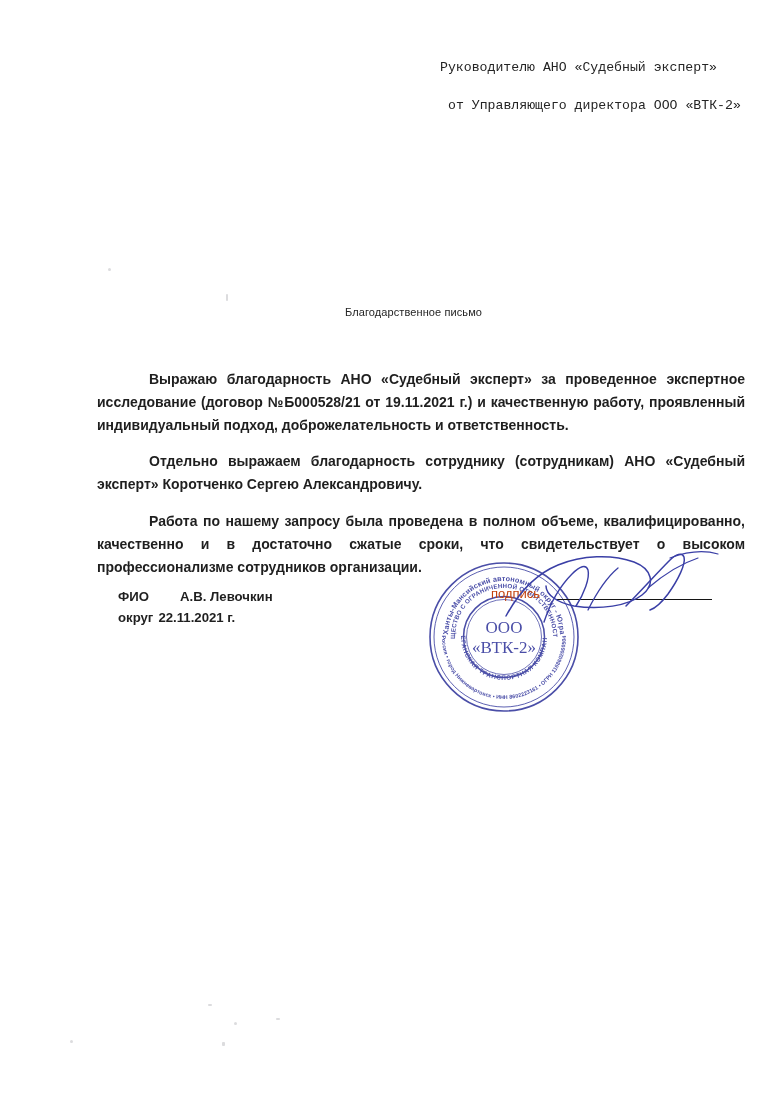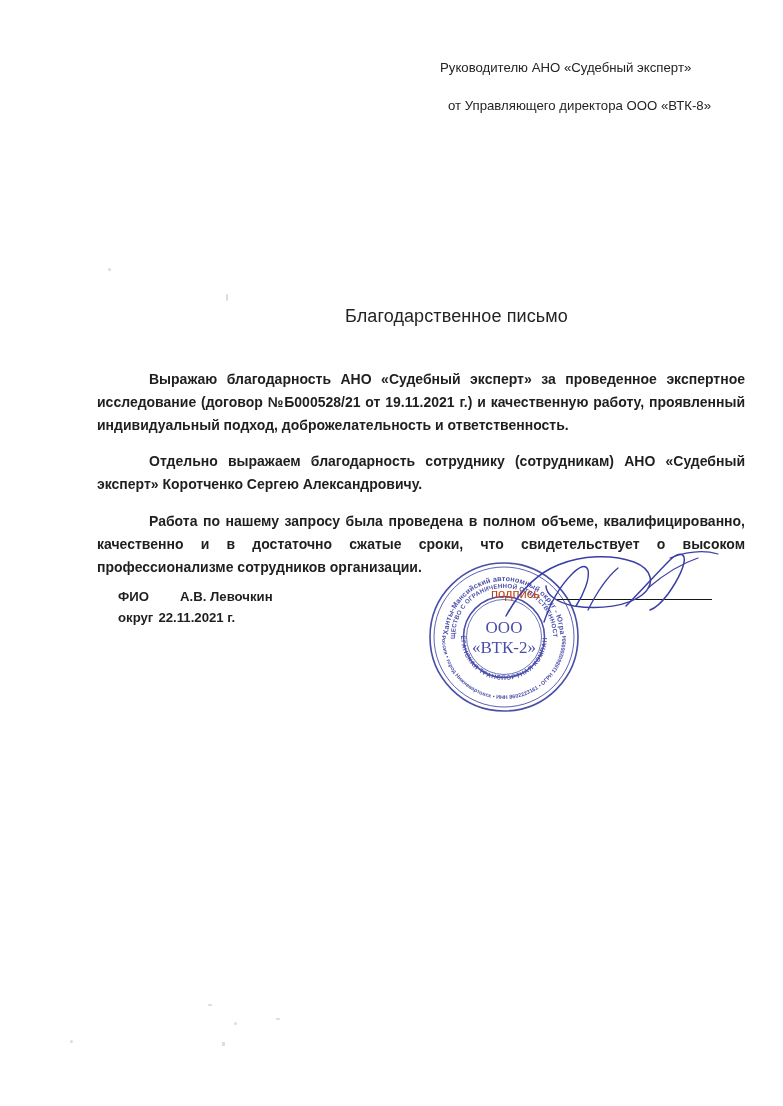--- a/index.html
+++ b/index.html
@@ -17,37 +17,38 @@
     color: #1b1b1b;
     -webkit-font-smoothing: antialiased;
   }
 
   
   .addressee {
     position: absolute;
     left: 440px;
     top: 60px;
     width: 310px;
+    font-family: Liberation Mono, monospace;
   }
   .addressee .line {
     font-size: 13.2px;
     line-height: 1.25;
     color: #242424;
     white-space: nowrap;
     margin-bottom: 21px;
   }
   .addressee .line.indent-1 { padding-left: 8px; }
   .addressee .line.indent-2 { padding-left: 14px; }
 
   
   .doc-title {
     position: absolute;
     left: 345px;
     top: 306px;
-    font-size: 18px;
+    font-size: 11px;
     color: #242424;
     letter-spacing: 0.1px;
     white-space: nowrap;
   }
 
   
   .body-block {
     position: absolute;
     left: 97px;
     top: 368px;
@@ -130,21 +131,21 @@
     opacity: 0.5;
   }
 </style>
 </head>
 <body>
 
 <div class="page">
 
   <div class="addressee">
     <div class="line">Руководителю АНО «Судебный эксперт»</div>
-    <div class="line indent-1">от Управляющего директора ООО «ВТК-8»</div>
+    <div class="line indent-1">от Управляющего директора ООО «ВТК-2»</div>
   </div>
 
   <div class="doc-title">Благодарственное письмо</div>
 
   <div class="body-block">
     <p class="para">Выражаю благодарность АНО «Судебный эксперт» за проведенное экспертное исследование (договор №Б000528/21 от 19.11.2021 г.) и качественную работу, проявленный индивидуальный подход, доброжелательность и ответственность.</p>
     <p class="para">Отдельно выражаем благодарность сотруднику (сотрудникам) АНО «Судебный эксперт» Коротченко Сергею Александровичу.</p>
     <p class="para">Работа по нашему запросу была проведена в полном объеме, квалифицированно, качественно и в достаточно сжатые сроки, что свидетельствует о высоком профессионализме сотрудников организации.</p>
   </div>
 

